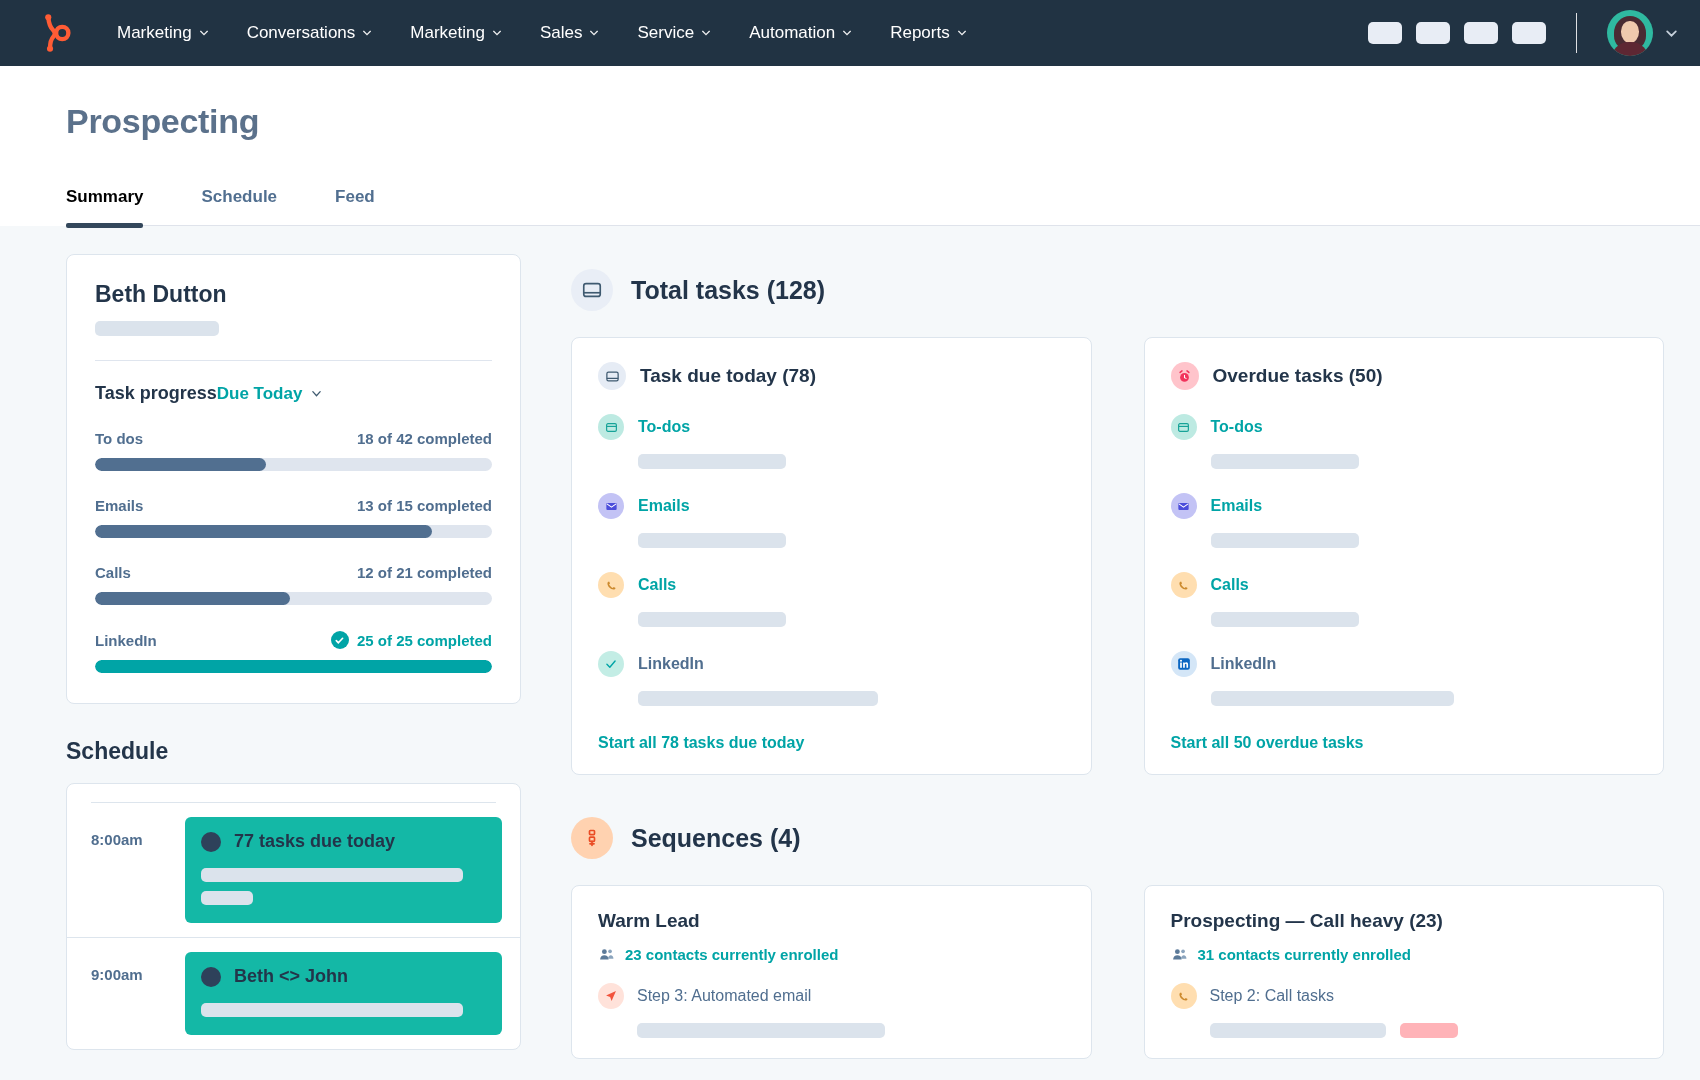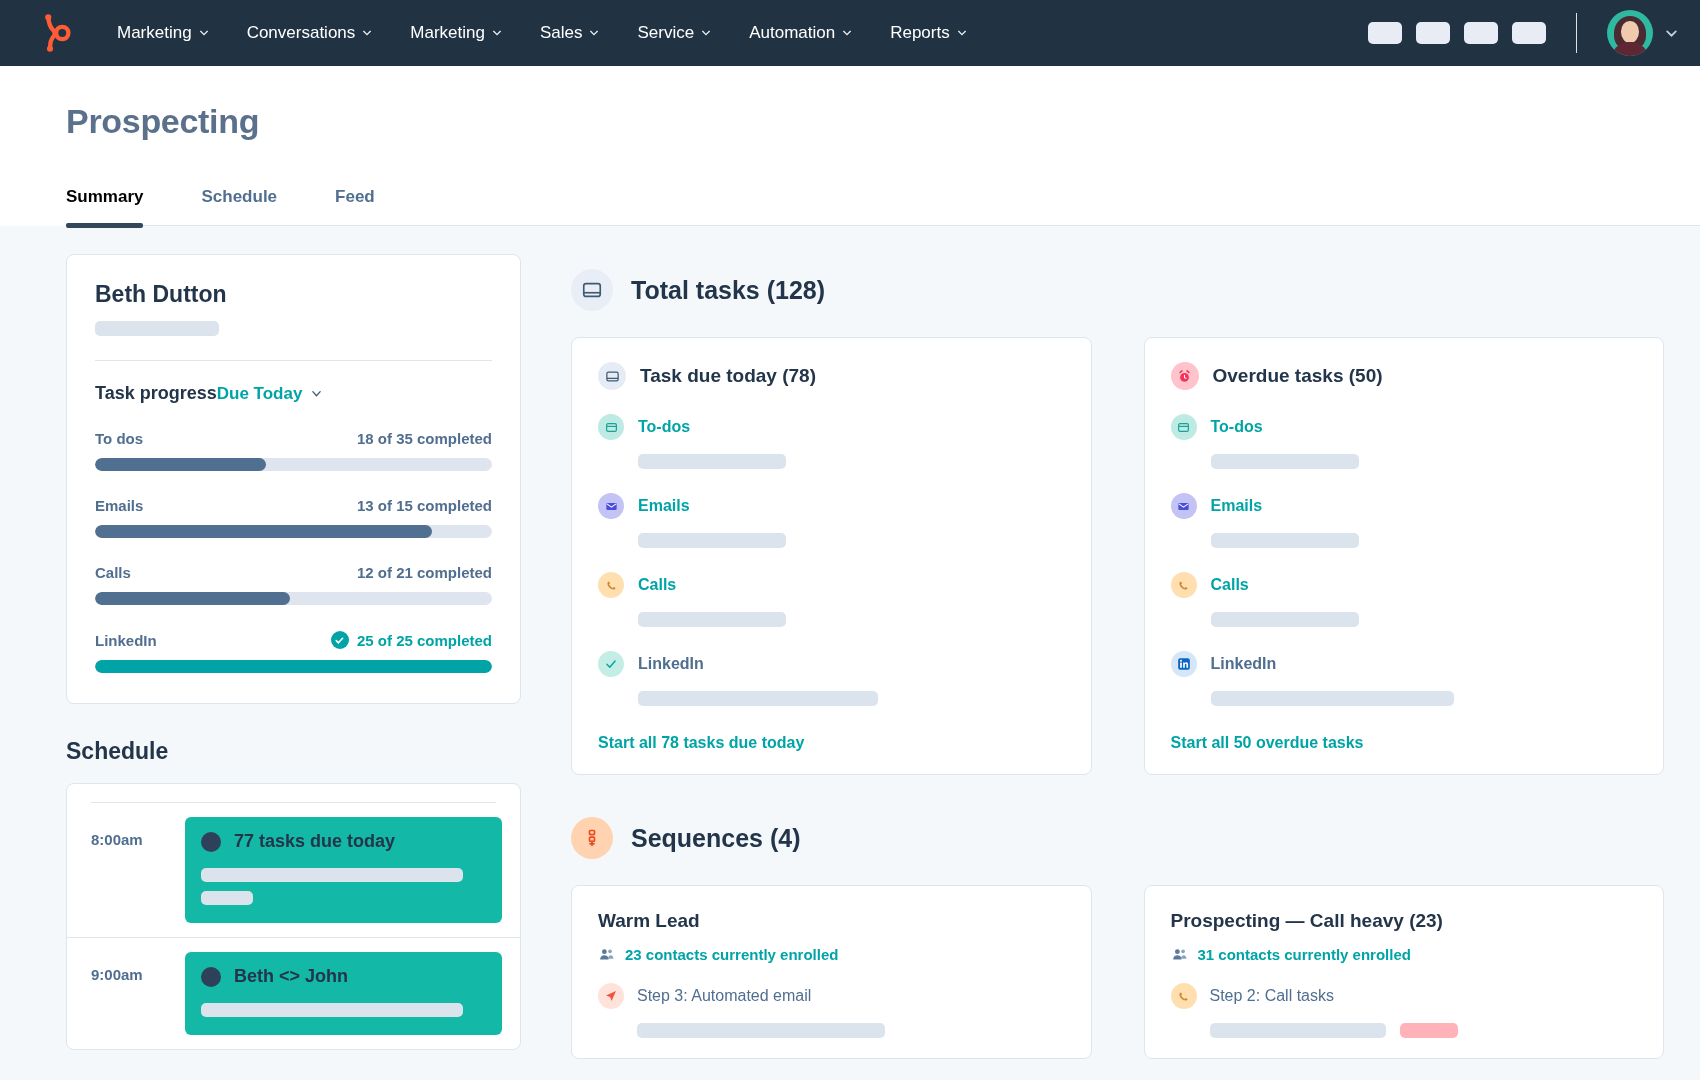--- a/index.html
+++ b/index.html
@@ -300,21 +300,21 @@
           <span>Due Today</span>
           <svg class="cd" viewBox="0 0 12 12">
               <path d="M2 4 L6 8.5 L10 4" stroke="#3f5a70" stroke-width="1.4" fill="none" stroke-linecap="round"></path>
             </svg>
         </div>
       </div>
 
       <div class="prog-row">
         <div class="prog-line">
           <span class="prog-label">To dos</span>
-          <span class="prog-value">18 of 35 completed</span>
+          <span class="prog-value">18 of 42 completed</span>
         </div>
         <div class="track">
           <div class="fill" id="f0" style="width: 43%;"></div>
         </div>
       </div>
 
       <div class="prog-row">
         <div class="prog-line">
           <span class="prog-label">Emails</span>
           <span class="prog-value">13 of 15 completed</span>

